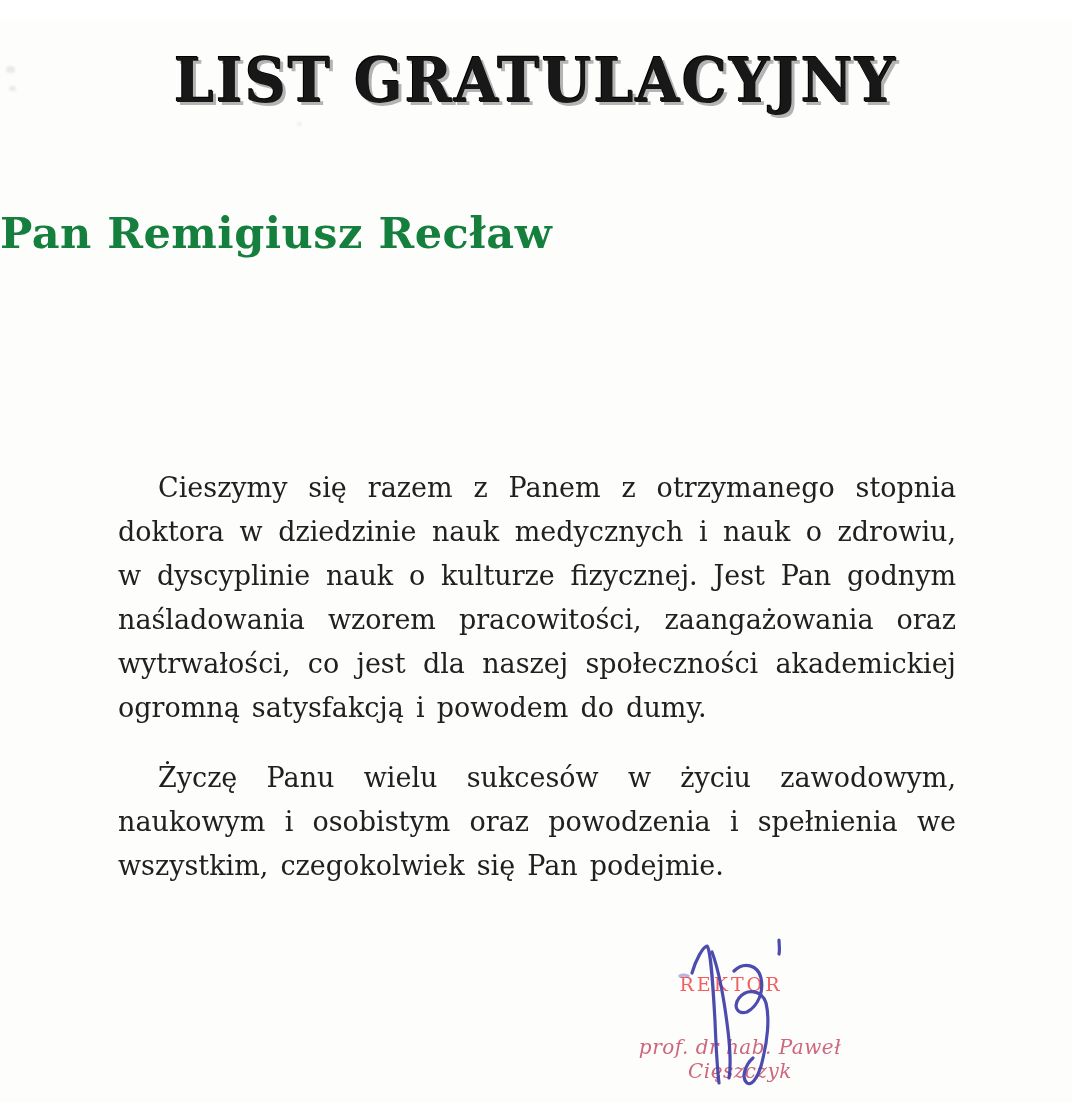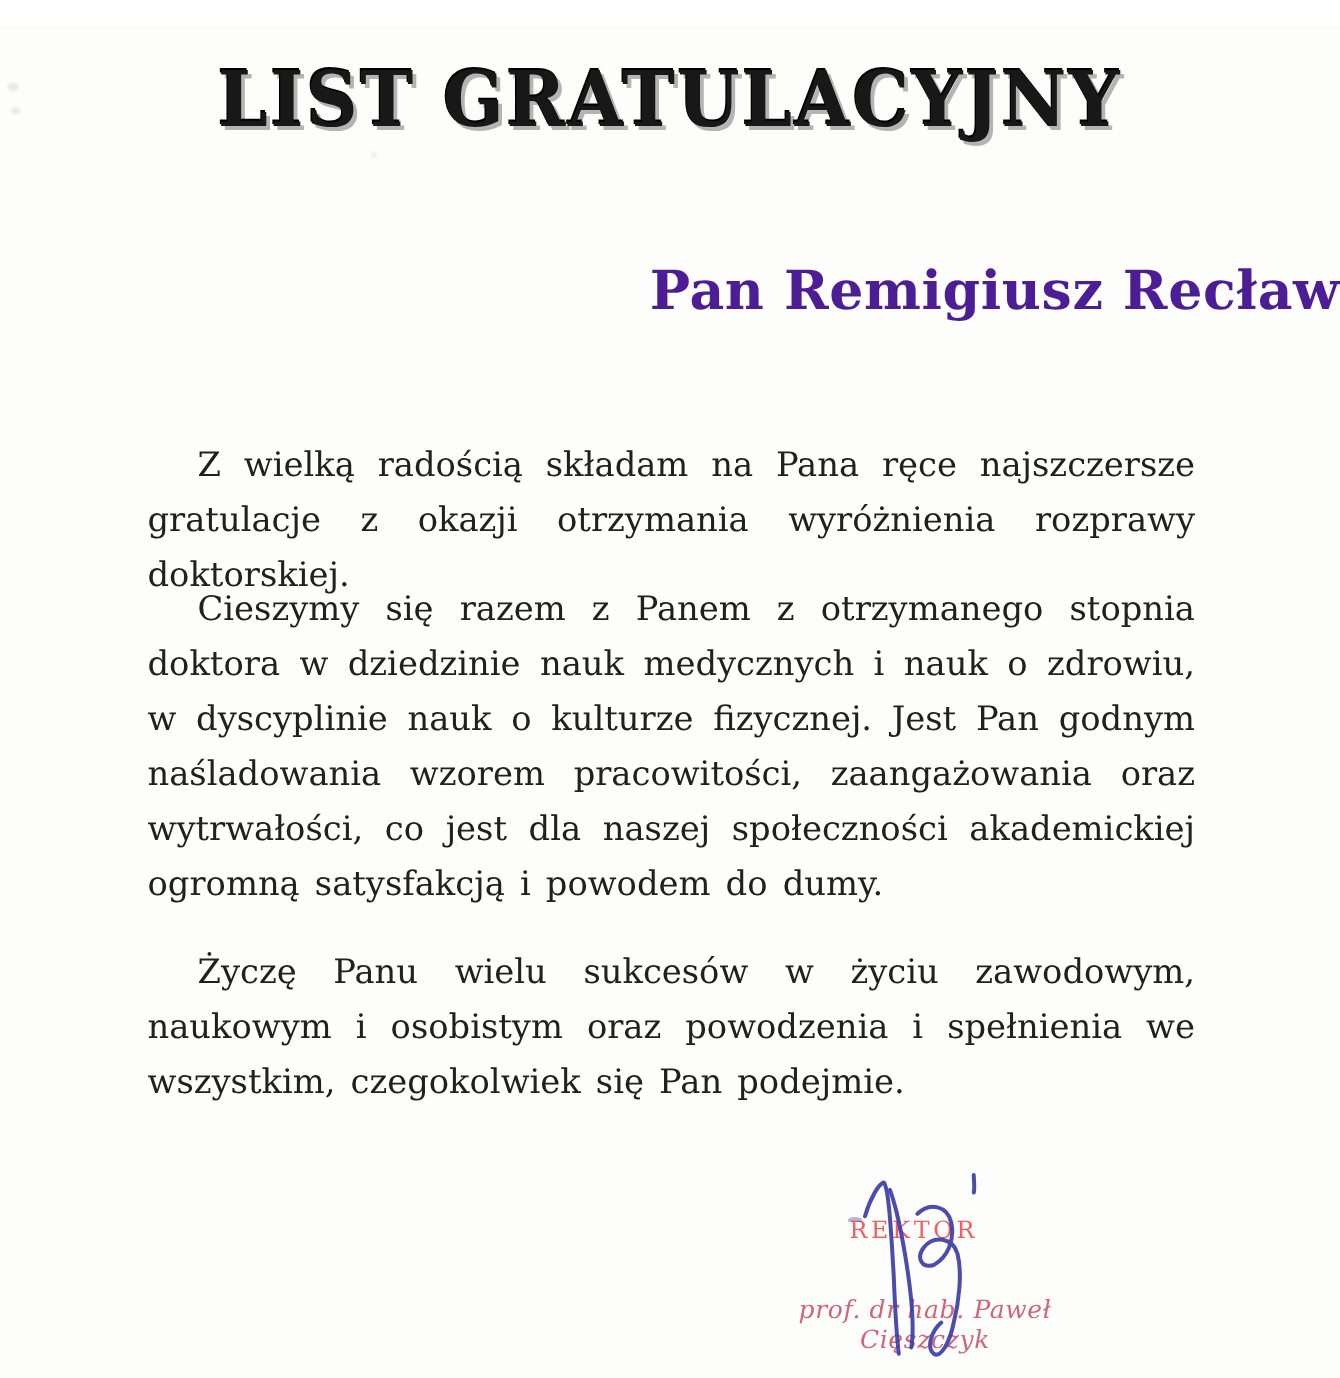--- a/index.html
+++ b/index.html
@@ -19,23 +19,23 @@
     margin:0; text-align:center;
     font-family:"DejaVu Serif", serif;
     font-size:57px; font-weight:bold; letter-spacing:2px;
     color:#181818;
     text-shadow:-1px -1px 0 #000, 3px 3px 0 rgba(120,120,120,0.55);
     transform:scaleY(1.08);
   }
 
   .recipient {
     position:absolute; top:188px; left:0; width:100%;
-    margin:0; text-align:right;
+    margin:0; text-align:left;
     font-size:43px; font-weight:bold; letter-spacing:0.5px;
-    color:#4c1d95;
+    color:#15803d;
   }
 
   .para {
     position:absolute; left:118px; width:838px; margin:0;
     font-size:27px; line-height:44px;
     text-align:justify; text-indent:40px;
     word-spacing:3.5px;
     color:#202020;
   }
   .p1 { top:331px; }
@@ -72,21 +72,20 @@
 </style>
 </head>
 <body>
 
 <div class="page">
 
   <h1 class="title">LIST GRATULACYJNY</h1>
 
   <h2 class="recipient">Pan Remigiusz Recław</h2>
 
-  <p class="para p1">Z wielką radością składam na Pana ręce najszczersze gratulacje z okazji otrzymania wyróżnienia rozprawy doktorskiej.</p>
   <p class="para p2">Cieszymy się razem z Panem z otrzymanego stopnia doktora w dziedzinie nauk medycznych i nauk o zdrowiu, w dyscyplinie nauk o kulturze fizycznej. Jest Pan godnym naśladowania wzorem pracowitości, zaangażowania oraz wytrwałości, co jest dla naszej społeczności akademickiej ogromną satysfakcją i powodem do dumy.</p>
   <p class="para p3">Życzę Panu wielu sukcesów w życiu zawodowym, naukowym i osobistym oraz powodzenia i spełnienia we wszystkim, czegokolwiek się Pan podejmie.</p>
 
   <div>
     <div class="stamp-role" id="stamp-role" style="color: #ef4444;">REKTOR</div>
     <div class="stamp-name" id="stamp-name" style="color: rgb(201, 86, 111);">prof. dr hab. Paweł Cięszczyk</div>
 
     <svg class="ink-signature" id="ink-svg" viewBox="0 0 130 178" xmlns="http://www.w3.org/2000/svg">
       <g fill="none" stroke-width="3.2" stroke-linecap="round" stroke-linejoin="round" opacity="0.92">
         <path class="ink-path" d="M20,47 C24,33 31,21 35,20 C39,24 41,60 43,95 C44,120 45,140 47,157" stroke="#3d3da8"></path>

